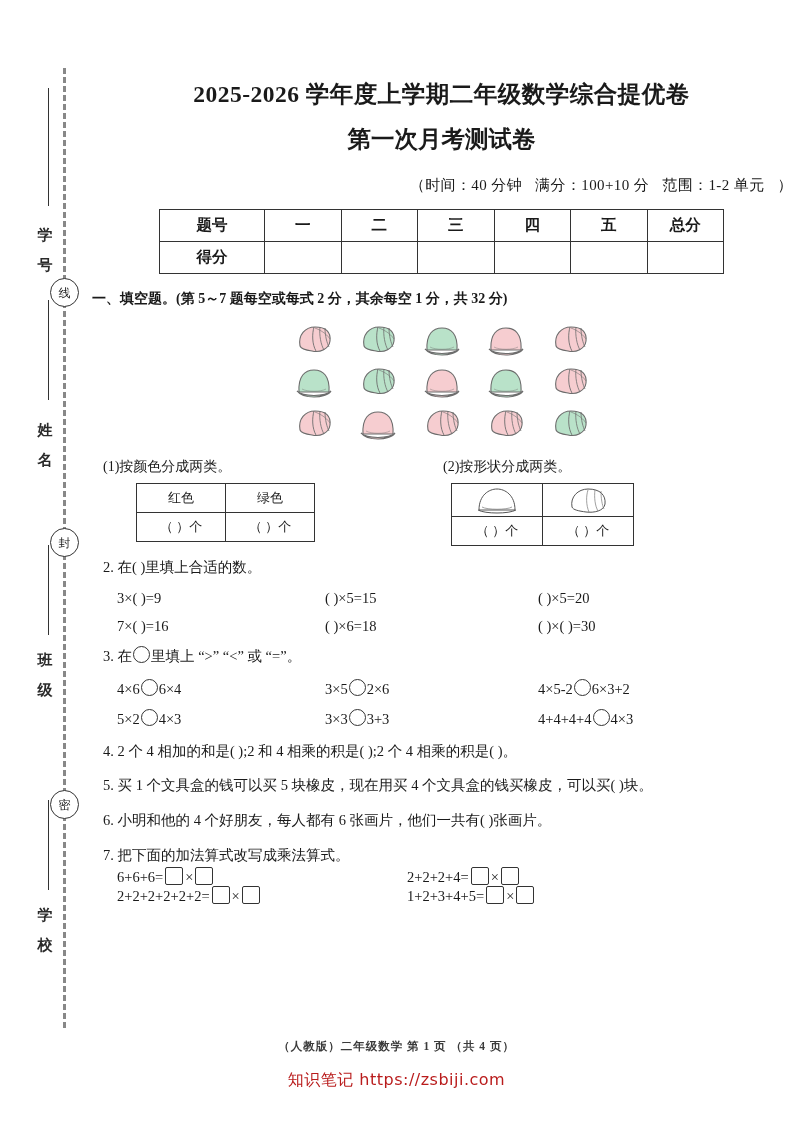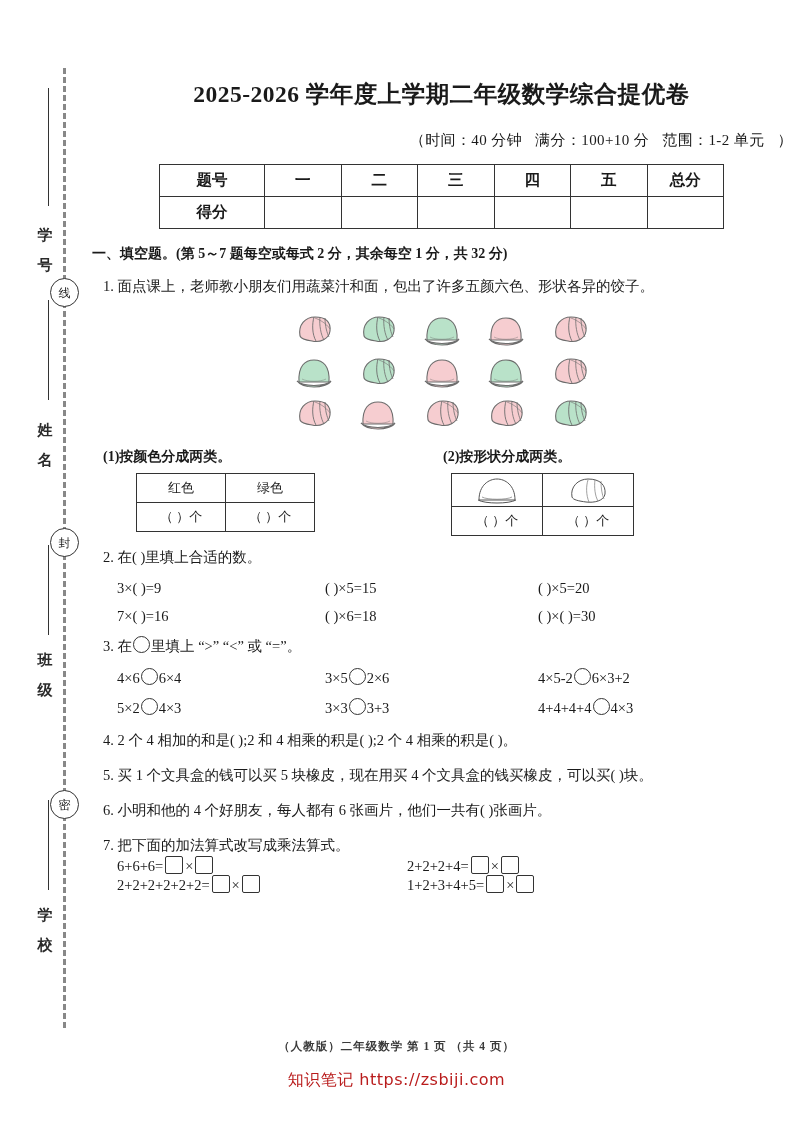--- a/index.html
+++ b/index.html
@@ -146,21 +146,21 @@
   }
   .dump svg { display:block; width:42px; height:40px; }
 
   
   .classify-wrap {
     display: flex;
     margin-top: 14px;
     padding-left: 13px;
   }
   .classify-col { width: 340px; }
-  .classify-label { font-size: 14px; font-weight: bold; }
+  .classify-label { font-size: 14px; }
   .ctable {
     border-collapse: collapse;
     table-layout: fixed;
     margin-top: 7px;
   }
   .ctable td {
     border: 1px solid #333;
     text-align: center;
     font-size: 13px;
     height: 26px;
@@ -252,20 +252,21 @@
       <div class="seal-vtext" style="top: 215px;">学 号</div>
       <div class="seal-vtext" style="top: 410px;">姓 名</div>
       <div class="seal-vtext" style="top: 640px;">班 级</div>
       <div class="seal-vtext" style="top: 895px;">学 校</div>
     </div>
 </div>
 
 <div id="sheet">
 
   <div class="title-main">2025-2026 学年度上学期二年级数学综合提优卷</div>
+  <div class="title-sub">第一次月考测试卷</div>
 
   <div class="exam-meta">
     <span>（时间：40 分钟</span><span class="gap"></span><span>满分：100+10 分</span><span class="gap"></span><span>范围：1-2 单元</span><span class="gap"></span><span>）</span>
   </div>
 
   <table class="score-table">
     <tbody>
       <tr>
         <td class="lbl">题号</td>
         <td>一</td>
@@ -282,21 +283,20 @@
         <td></td>
         <td></td>
         <td></td>
         <td></td>
       </tr>
     </tbody>
   </table>
 
   <div class="section-head">一、填空题。(第 5～7 题每空或每式 2 分，其余每空 1 分，共 32 分)</div>
 
-  <div class="q">1. 面点课上，老师教小朋友们用蔬菜汁和面，包出了许多五颜六色、形状各异的饺子。</div>
 
   <div id="dumpling-grid">
       <div class="dump-row">
         <div class="dump">
           <svg viewBox="0 0 42 40">
             <path d="M7 26 C5 15 12 7 22 7 C33 7 38 12 37 21 C36 29 27 33 19 31 C12 30 8 29 7 26 Z" fill="#f6cdd0" stroke="#6d6d6d" stroke-width="1.1"></path>
             <path d="M21 7 C19 14 19 24 23 31" fill="none" stroke="#6d6d6d" stroke-width="0.9"></path>
             <path d="M27 7 C26 15 28 25 31 30" fill="none" stroke="#6d6d6d" stroke-width="0.8"></path>
             <path d="M32 8 C32 16 34 23 36 27" fill="none" stroke="#6d6d6d" stroke-width="0.8"></path>
             <path d="M22 8 C27 10 33 13 37 19" fill="none" stroke="#6d6d6d" stroke-width="0.7" opacity="0.8"></path>

